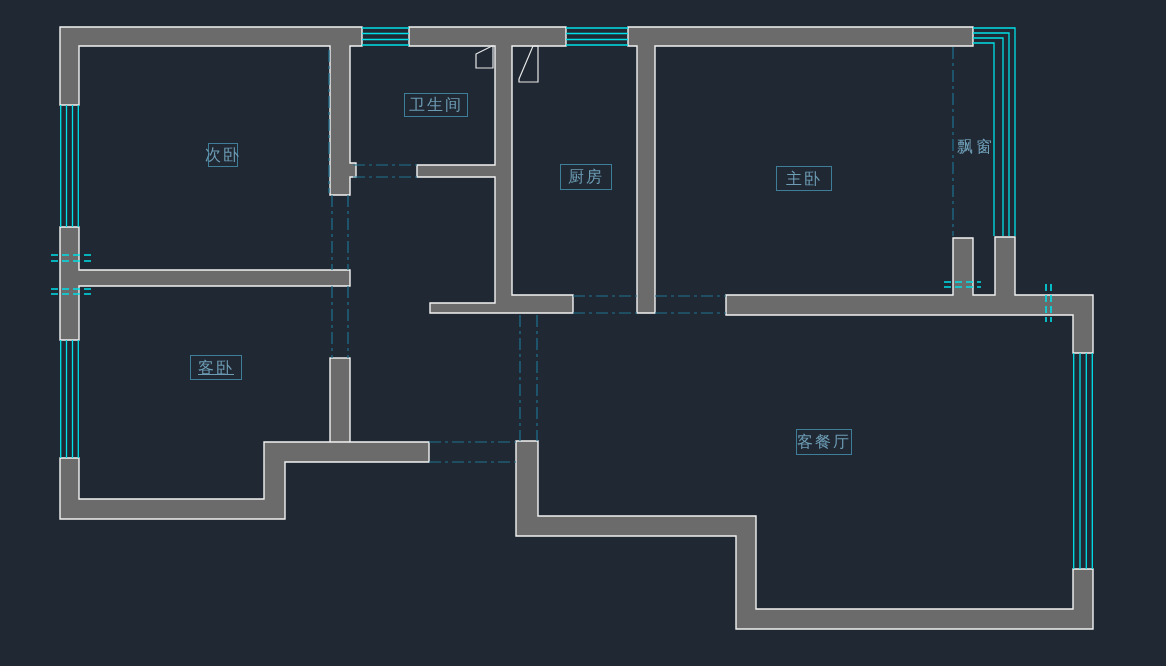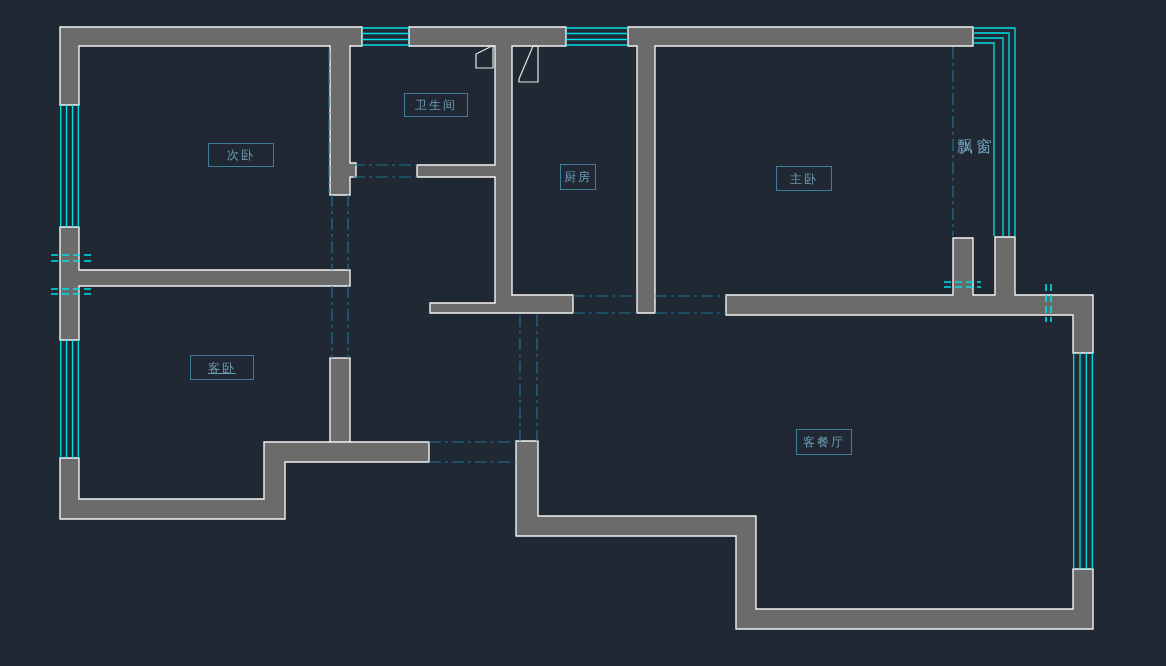--- a/index.html
+++ b/index.html
@@ -9,21 +9,21 @@
     background:#202933;
     overflow:hidden;
     font-family:"DejaVu Sans", sans-serif;
   }
   #plan-svg{position:absolute;left:0;top:0;}
   .room-label{
     position:absolute;
     display:flex;align-items:center;justify-content:center;
     border:1px solid #3f7e98;
     color:#6d9cb5;
-    font-size:12px;
+    font-size:16px;
     letter-spacing:2px;
     box-sizing:border-box;
     white-space:nowrap;
     line-height:1;
   }
   .room-label.no-box{border:none;letter-spacing:3px;font-size:16px;}
 </style>
 </head>
 <body>
 
@@ -141,27 +141,27 @@
         <line x1="1051" y1="284" x2="1051" y2="322"></line>
       </g>
     </g>
 
     <g stroke="#e8e8e8" stroke-width="1.2" fill="none">
       <polygon points="476,54 492,46 493,46 493,68 476,68"></polygon>
       <polygon points="519,79 533,46 538,46 538,82 519,82"></polygon>
     </g>
   </svg>
 
-  <div class="room-label" style="left:208px;top:143px;width:66px;height:24px;">次卧</div>
+  <div class="room-label" style="left:208px;top:143px;width:30px;height:24px;">次卧</div>
 
   <div class="room-label" style="left:404px;top:93px;width:64px;height:24px;">卫生间</div>
 
-  <div class="room-label" style="left:560px;top:164px;width:36px;height:26px;">厨房</div>
+  <div class="room-label" style="left:560px;top:164px;width:52px;height:26px;">厨房</div>
 
   <div class="room-label" style="left:776px;top:166px;width:56px;height:25px;text-align:right;">主卧</div>
 
-  <div class="room-label" style="left:190px;top:355px;width:64px;height:25px;text-decoration:underline;">客卧</div>
+  <div class="room-label" style="left:190px;top:355px;width:52px;height:25px;text-decoration:underline;">客卧</div>
 
   <div class="room-label" style="left:796px;top:429px;width:56px;height:26px;">客餐厅</div>
 
   <div class="room-label no-box" style="left:958px;top:138px;width:36px;height:18px;">飘窗</div>
 
 </div>
 
 </body></html>

